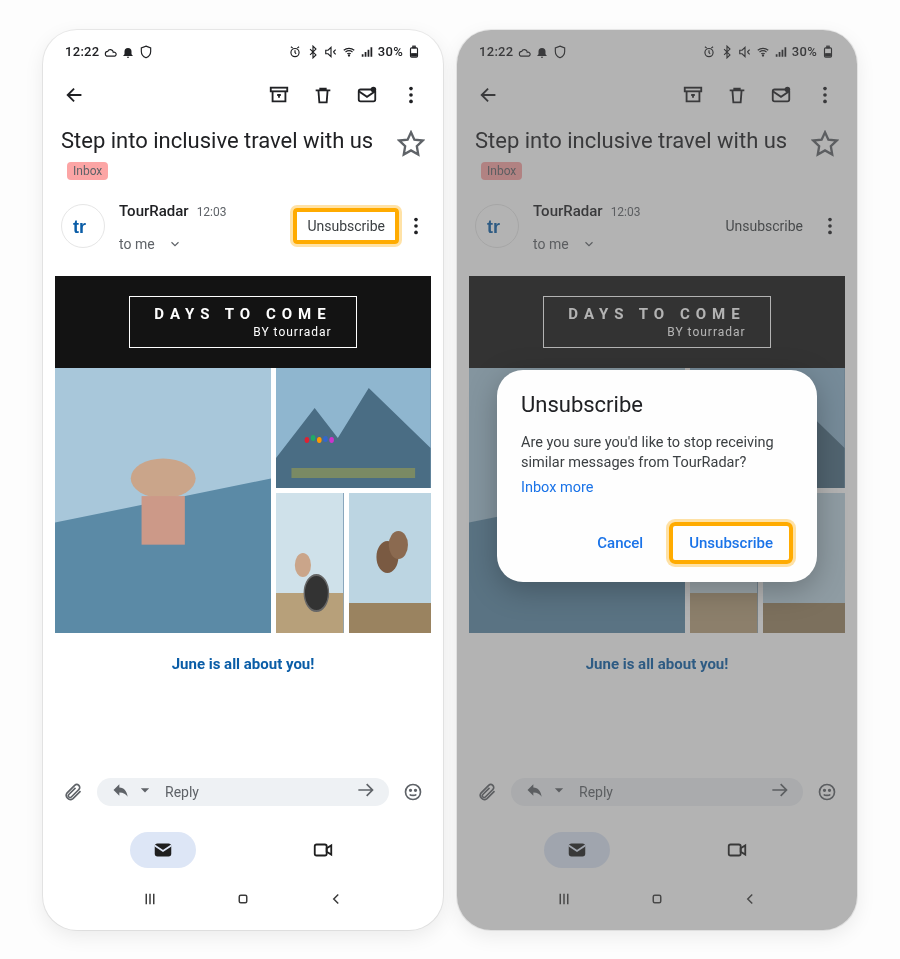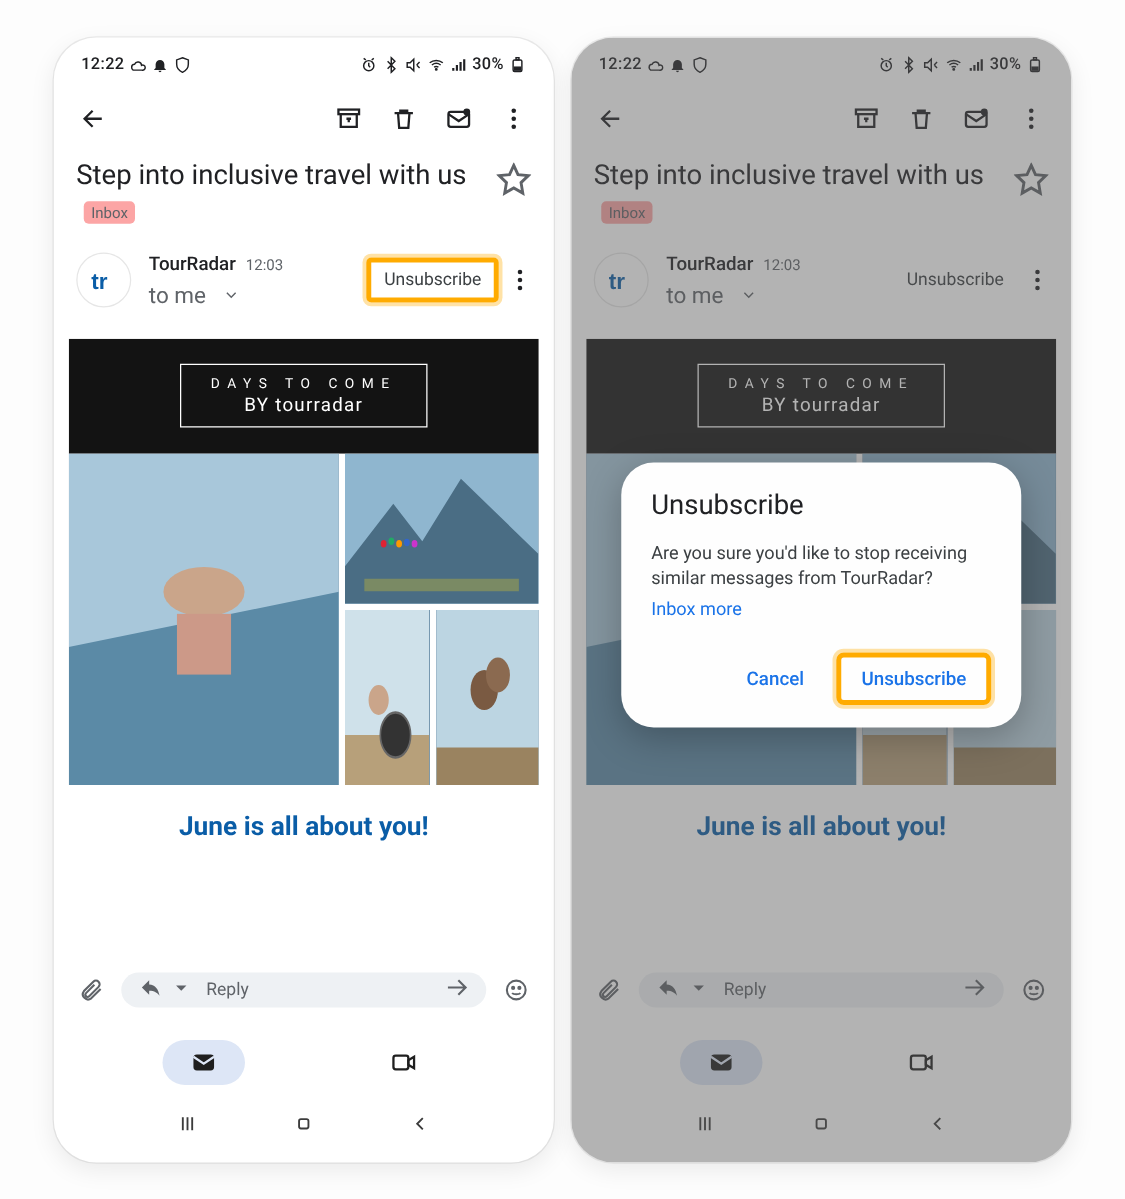--- a/index.html
+++ b/index.html
@@ -129,26 +129,26 @@
     font-size: 15px;
     font-weight: 500;
   }
   .sender-time {
     font-size: 12px;
     color: #5f6368;
     margin-left: 4px;
     font-weight: 400;
   }
   .sender-to {
-    font-size: 18px;
+    font-size: 14px;
     color: #5f6368;
     display: flex;
     align-items: center;
     gap: 13px;
-    margin-top: 6px;
+    margin-top: 16px;
   }
   .sender-to svg { width: 14px; height: 14px; }
   .unsub {
     font-size: 14px;
     color: #3c4043;
     padding: 6px 10px;
     border-radius: 4px;
     white-space: nowrap;
   }
   .highlight-box {
@@ -169,28 +169,29 @@
     align-items: center;
     justify-content: center;
   }
   .hero-frame {
     border: 1px solid #fff;
     padding: 8px 24px;
     text-align: center;
     color: #fff;
   }
   .hero-frame .t1 {
-    font-size: 11px;
+    font-size: 15px;
     letter-spacing: 6px;
-    font-weight: 400;
+    font-weight: 700;
   }
   .hero-frame .t2 {
-    font-size: 15px;
+    font-size: 12px;
     margin-top: 2px;
     letter-spacing: 1px;
+    text-align: right;
   }
   .collage {
     display: grid;
     grid-template-columns: 1.4fr 1fr;
     grid-template-rows: 120px 140px;
     gap: 5px;
     background: #fff;
   }
   .tile {
     background: #6b8ea8;
@@ -200,21 +201,21 @@
   .tile.b { grid-row: 1 / span 2; }
   .tile svg { position: absolute; inset: 0; width: 100%; height: 100%; }
   .sub-collage {
     display: grid;
     grid-template-columns: 0.9fr 1.1fr;
     gap: 5px;
   }
   .june {
     text-align: center;
     color: #0a5da7;
-    font-size: 21px;
+    font-size: 15px;
     font-weight: 700;
     padding: 22px 0 12px 0;
   }
   .reply-bar {
     display: flex;
     align-items: center;
     gap: 4px;
     padding: 6px 10px 10px 10px;
   }
   .reply-pill {

